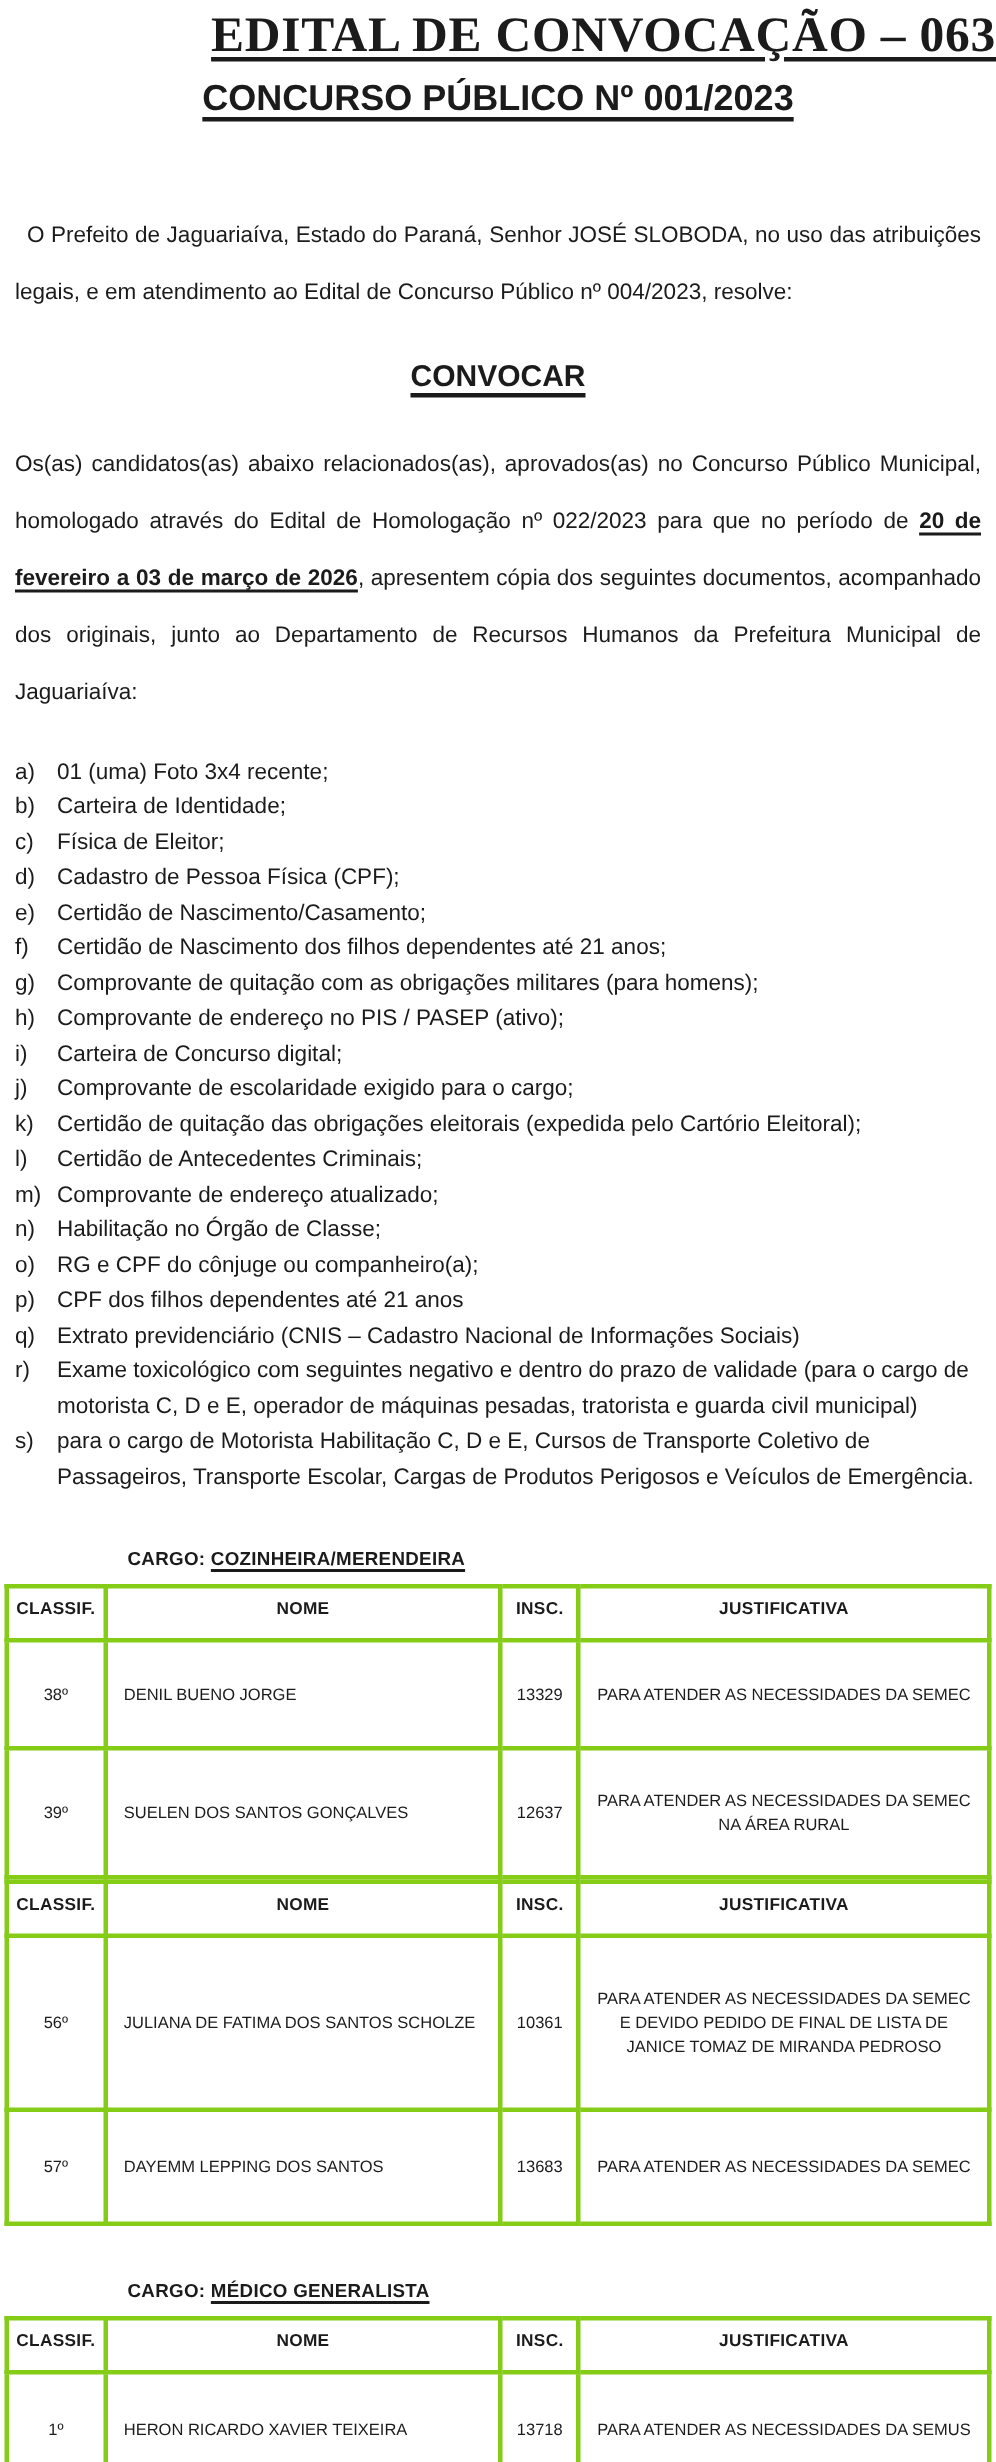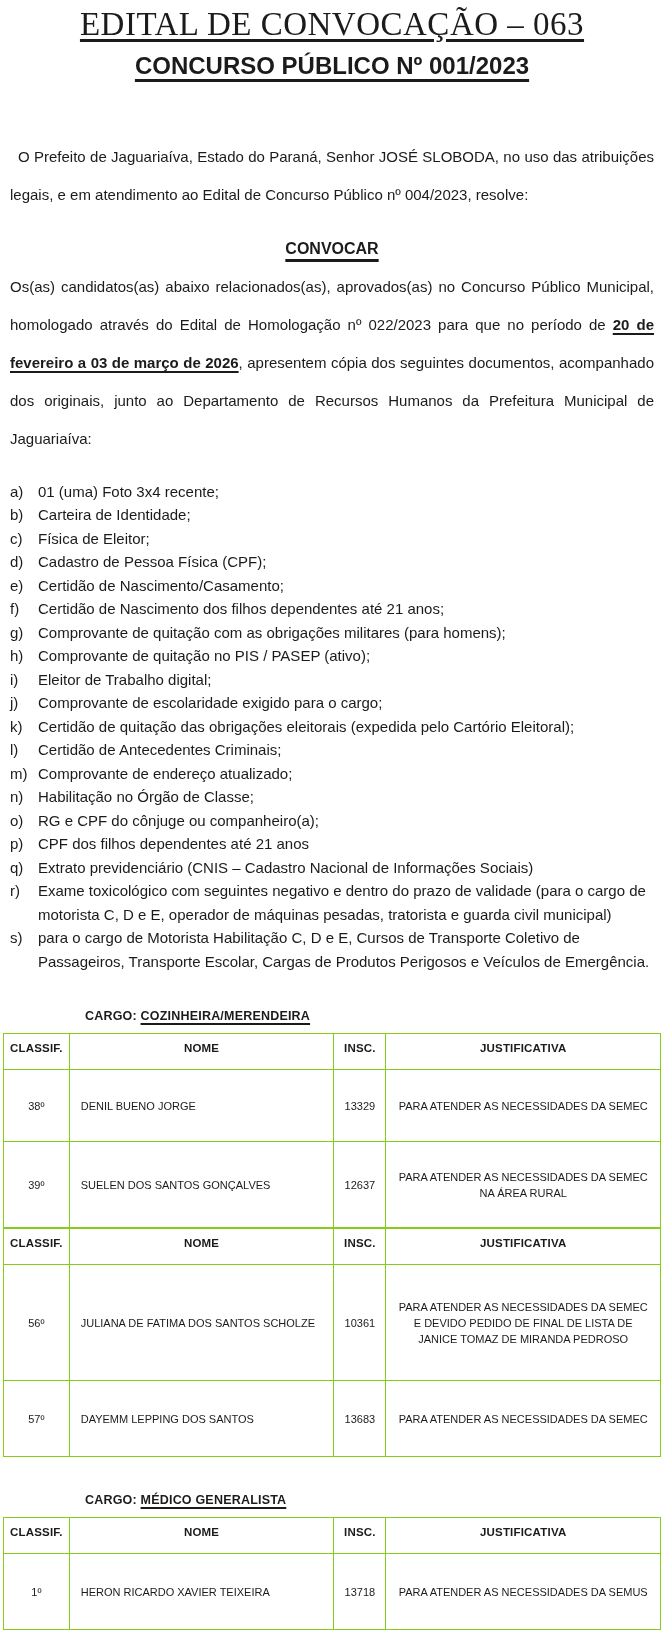--- a/index.html
+++ b/index.html
@@ -4,53 +4,53 @@
 <style>
   * { margin:0; padding:0; box-sizing:border-box; }
   html,body { background:#ffffff; }
   .page {
     width:664px; min-height:1641px; background:#ffffff;
     font-family:"Liberation Sans", sans-serif; color:#1b1b1b;
     padding-top:6px; overflow:hidden;
   }
   .title {
     font-family:"Liberation Serif", serif;
-    font-size:33px; font-weight:normal; text-align:center;
+    font-size:33px; font-weight:bold; text-align:right;
     letter-spacing:0.5px; line-height:1.15;
   }
   .title .u { text-decoration:underline; text-decoration-thickness:3px; text-underline-offset:4px; }
   .subtitle {
     font-size:24px; font-weight:bold; text-align:center; margin-top:8px;
   }
   .subtitle .u, .convocar .u { text-decoration:underline; text-decoration-thickness:2.5px; text-underline-offset:5px; }
   .para {
     font-size:15px; line-height:38px; text-align:justify;
     margin:0 10px;
   }
   .para.first { margin-top:58px; text-indent:8px; }
   .convocar {
-    font-size:16px; font-weight:bold; text-align:center;
-    margin-top:26px; margin-bottom:10px;
+    font-size:20px; font-weight:bold; text-align:center;
+    margin-top:26px; margin-bottom:28px;
   }
   .hl { font-weight:bold; text-decoration:underline; text-decoration-thickness:2px; text-underline-offset:3px; }
   .doc-list { list-style:none; margin:22px 10px 0 10px; }
   .doc-list li {
     position:relative; padding-left:28px; font-size:15px; line-height:23.5px;
     text-align:left;
   }
   .doc-list .marker { position:absolute; left:0; top:0; }
   .cargo-heading {
     font-size:12.5px; font-weight:bold; margin:36px 0 10px 85px; letter-spacing:0.2px;
   }
   .cargo-heading .u { text-decoration:underline; text-decoration-thickness:1.5px; text-underline-offset:3px;margin-top:25px; }
   table.roster {
     width:658px; margin:0 3px; border-collapse:collapse; table-layout:fixed;
   }
   table.roster th, table.roster td {
-    border:1px solid #84cc16; vertical-align:middle;
+    border:3px solid #84cc16; vertical-align:middle;
   }
   table.roster th {
     font-size:11.5px; font-weight:bold; text-align:center; height:36px;
     vertical-align:top; padding-top:8px; letter-spacing:0.2px;
   }
   table.roster th.h-classif { text-align:center; }
   table.roster td { font-size:11px; text-align:center; padding:4px 8px; line-height:16px; }
   table.roster td.c-nome { text-align:left; padding-left:11px; }
   .col-classif { width:10.0%; } .col-nome { width:40.3%; } .col-insc { width:7.9%; } .col-just { width:41.8%; }
 </style>
@@ -69,22 +69,22 @@
   <p class="para"><span>Os(as) candidatos(as) abaixo relacionados(as), aprovados(as) no Concurso Público Municipal, homologado através do Edital de Homologação nº 022/2023 para que no período de </span><span class="hl">20 de fevereiro a 03 de março de 2026</span><span>, apresentem cópia dos seguintes documentos, acompanhado dos originais, junto ao Departamento de Recursos Humanos da Prefeitura Municipal de Jaguariaíva:</span></p>
 
   <ol class="doc-list">
     <li><span class="marker">a)</span><span>01 (uma) Foto 3x4 recente;</span></li>
     <li><span class="marker">b)</span><span>Carteira de Identidade;</span></li>
     <li><span class="marker">c)</span><span>Física de Eleitor;</span></li>
     <li><span class="marker">d)</span><span>Cadastro de Pessoa Física (CPF);</span></li>
     <li><span class="marker">e)</span><span>Certidão de Nascimento/Casamento;</span></li>
     <li><span class="marker">f)</span><span>Certidão de Nascimento dos filhos dependentes até 21 anos;</span></li>
     <li><span class="marker">g)</span><span>Comprovante de quitação com as obrigações militares (para homens);</span></li>
-    <li><span class="marker">h)</span><span>Comprovante de quitação no PIS / PASEP (ativo);</span></li>
-    <li><span class="marker">i)</span><span>Eleitor de Trabalho digital;</span></li>
+    <li><span class="marker">h)</span><span>Comprovante de endereço no PIS / PASEP (ativo);</span></li>
+    <li><span class="marker">i)</span><span>Carteira de Concurso digital;</span></li>
     <li><span class="marker">j)</span><span>Comprovante de escolaridade exigido para o cargo;</span></li>
     <li><span class="marker">k)</span><span>Certidão de quitação das obrigações eleitorais (expedida pelo Cartório Eleitoral);</span></li>
     <li><span class="marker">l)</span><span>Certidão de Antecedentes Criminais;</span></li>
     <li><span class="marker">m)</span><span>Comprovante de endereço atualizado;</span></li>
     <li><span class="marker">n)</span><span>Habilitação no Órgão de Classe;</span></li>
     <li><span class="marker">o)</span><span>RG e CPF do cônjuge ou companheiro(a);</span></li>
     <li><span class="marker">p)</span><span>CPF dos filhos dependentes até 21 anos</span></li>
     <li><span class="marker">q)</span><span>Extrato previdenciário (CNIS – Cadastro Nacional de Informações Sociais)</span></li>
     <li><span class="marker">r)</span><span>Exame toxicológico com seguintes negativo e dentro do prazo de validade (para o cargo de motorista C, D e E, operador de máquinas pesadas, tratorista e guarda civil municipal)</span></li>
     <li><span class="marker">s)</span><span>para o cargo de Motorista Habilitação C, D e E, Cursos de Transporte Coletivo de Passageiros, Transporte Escolar, Cargas de Produtos Perigosos e Veículos de Emergência.</span></li>

